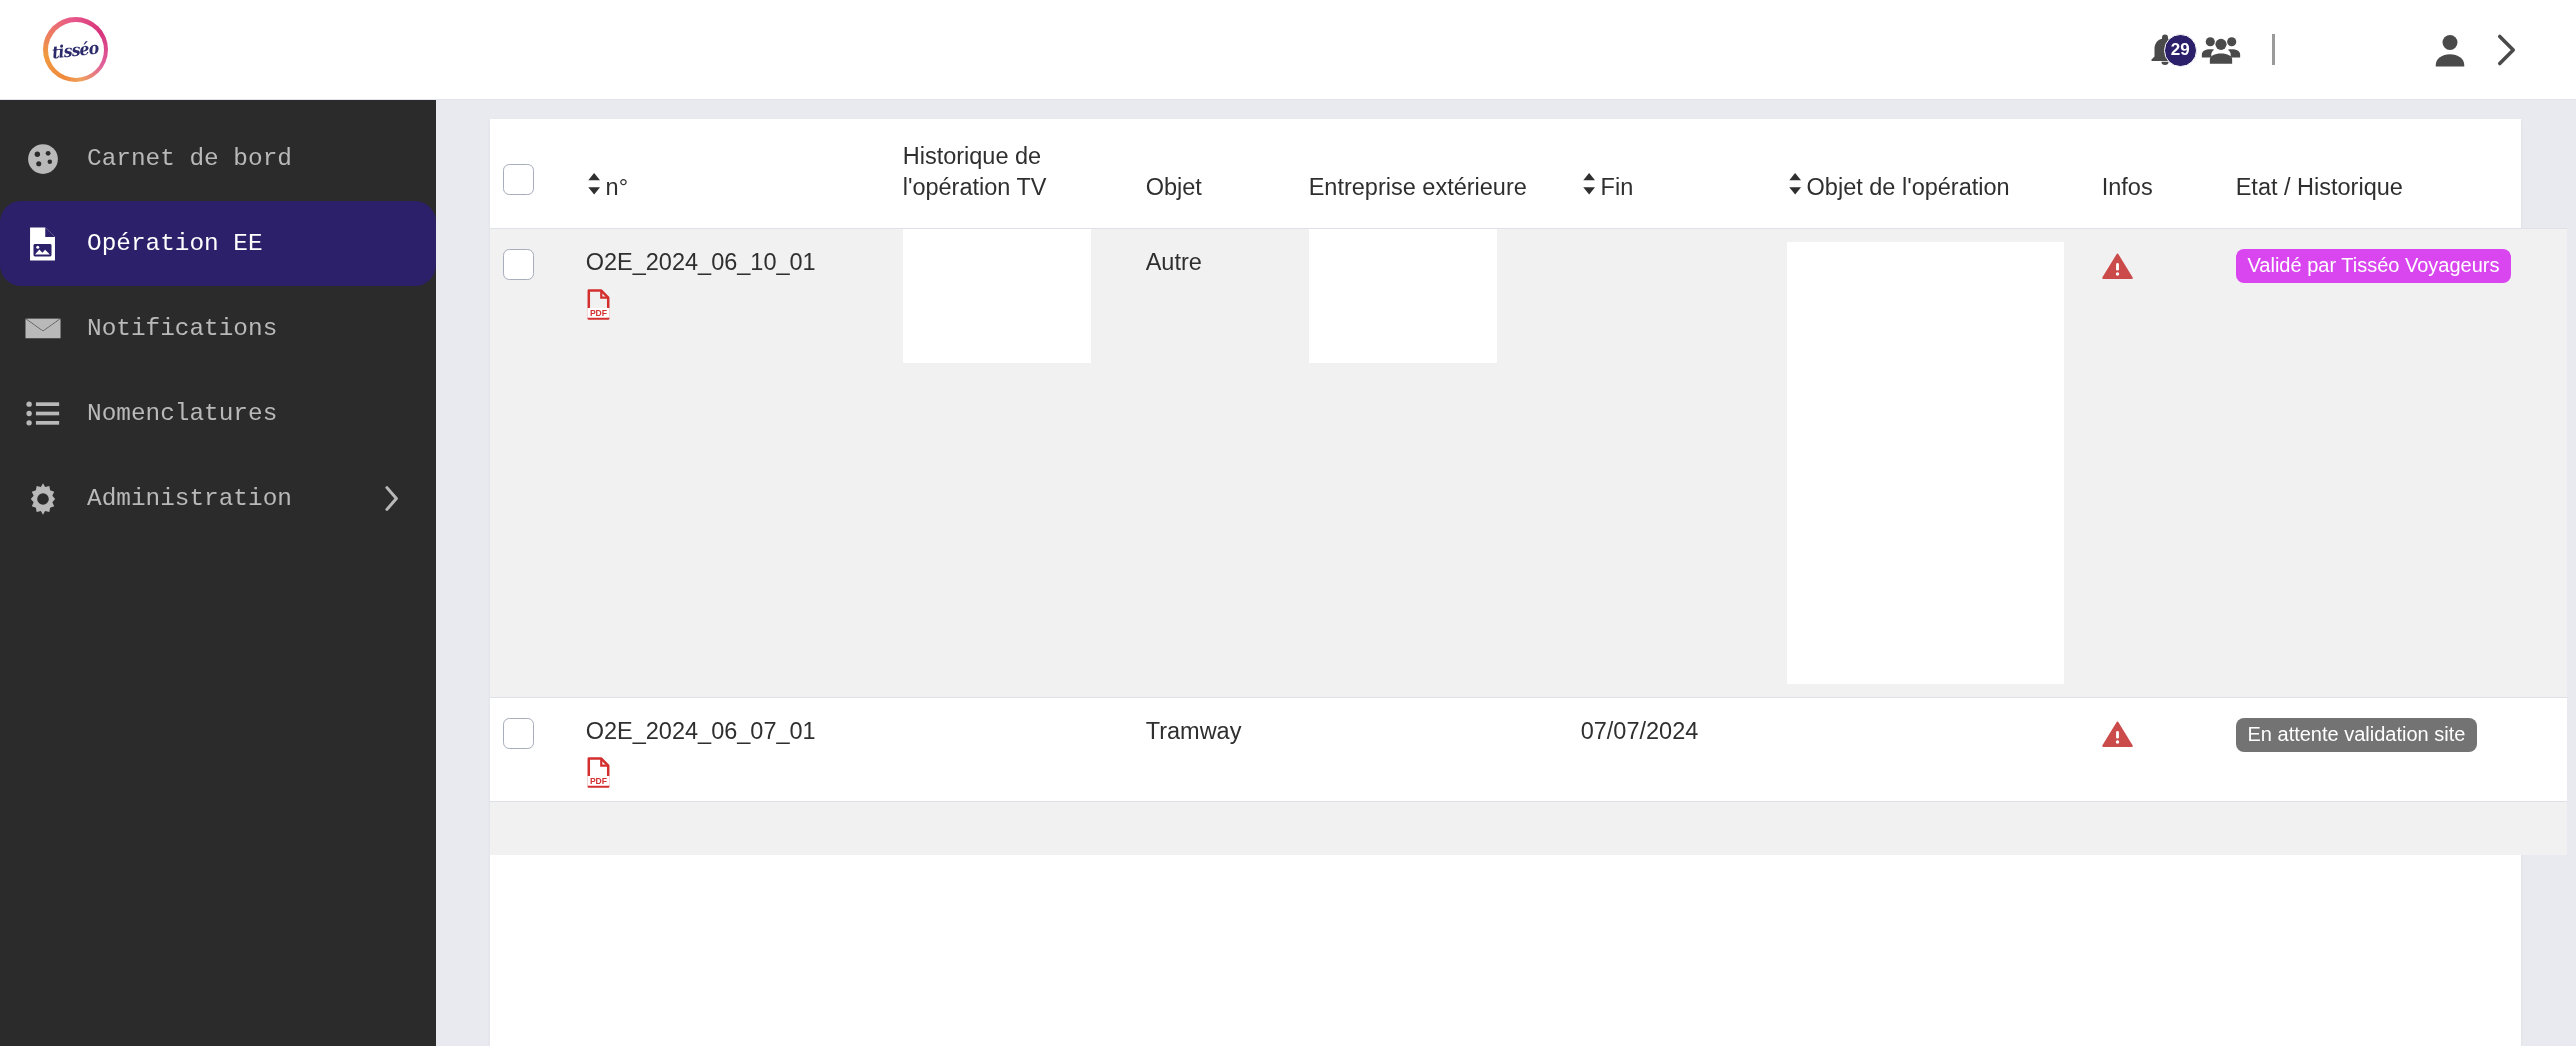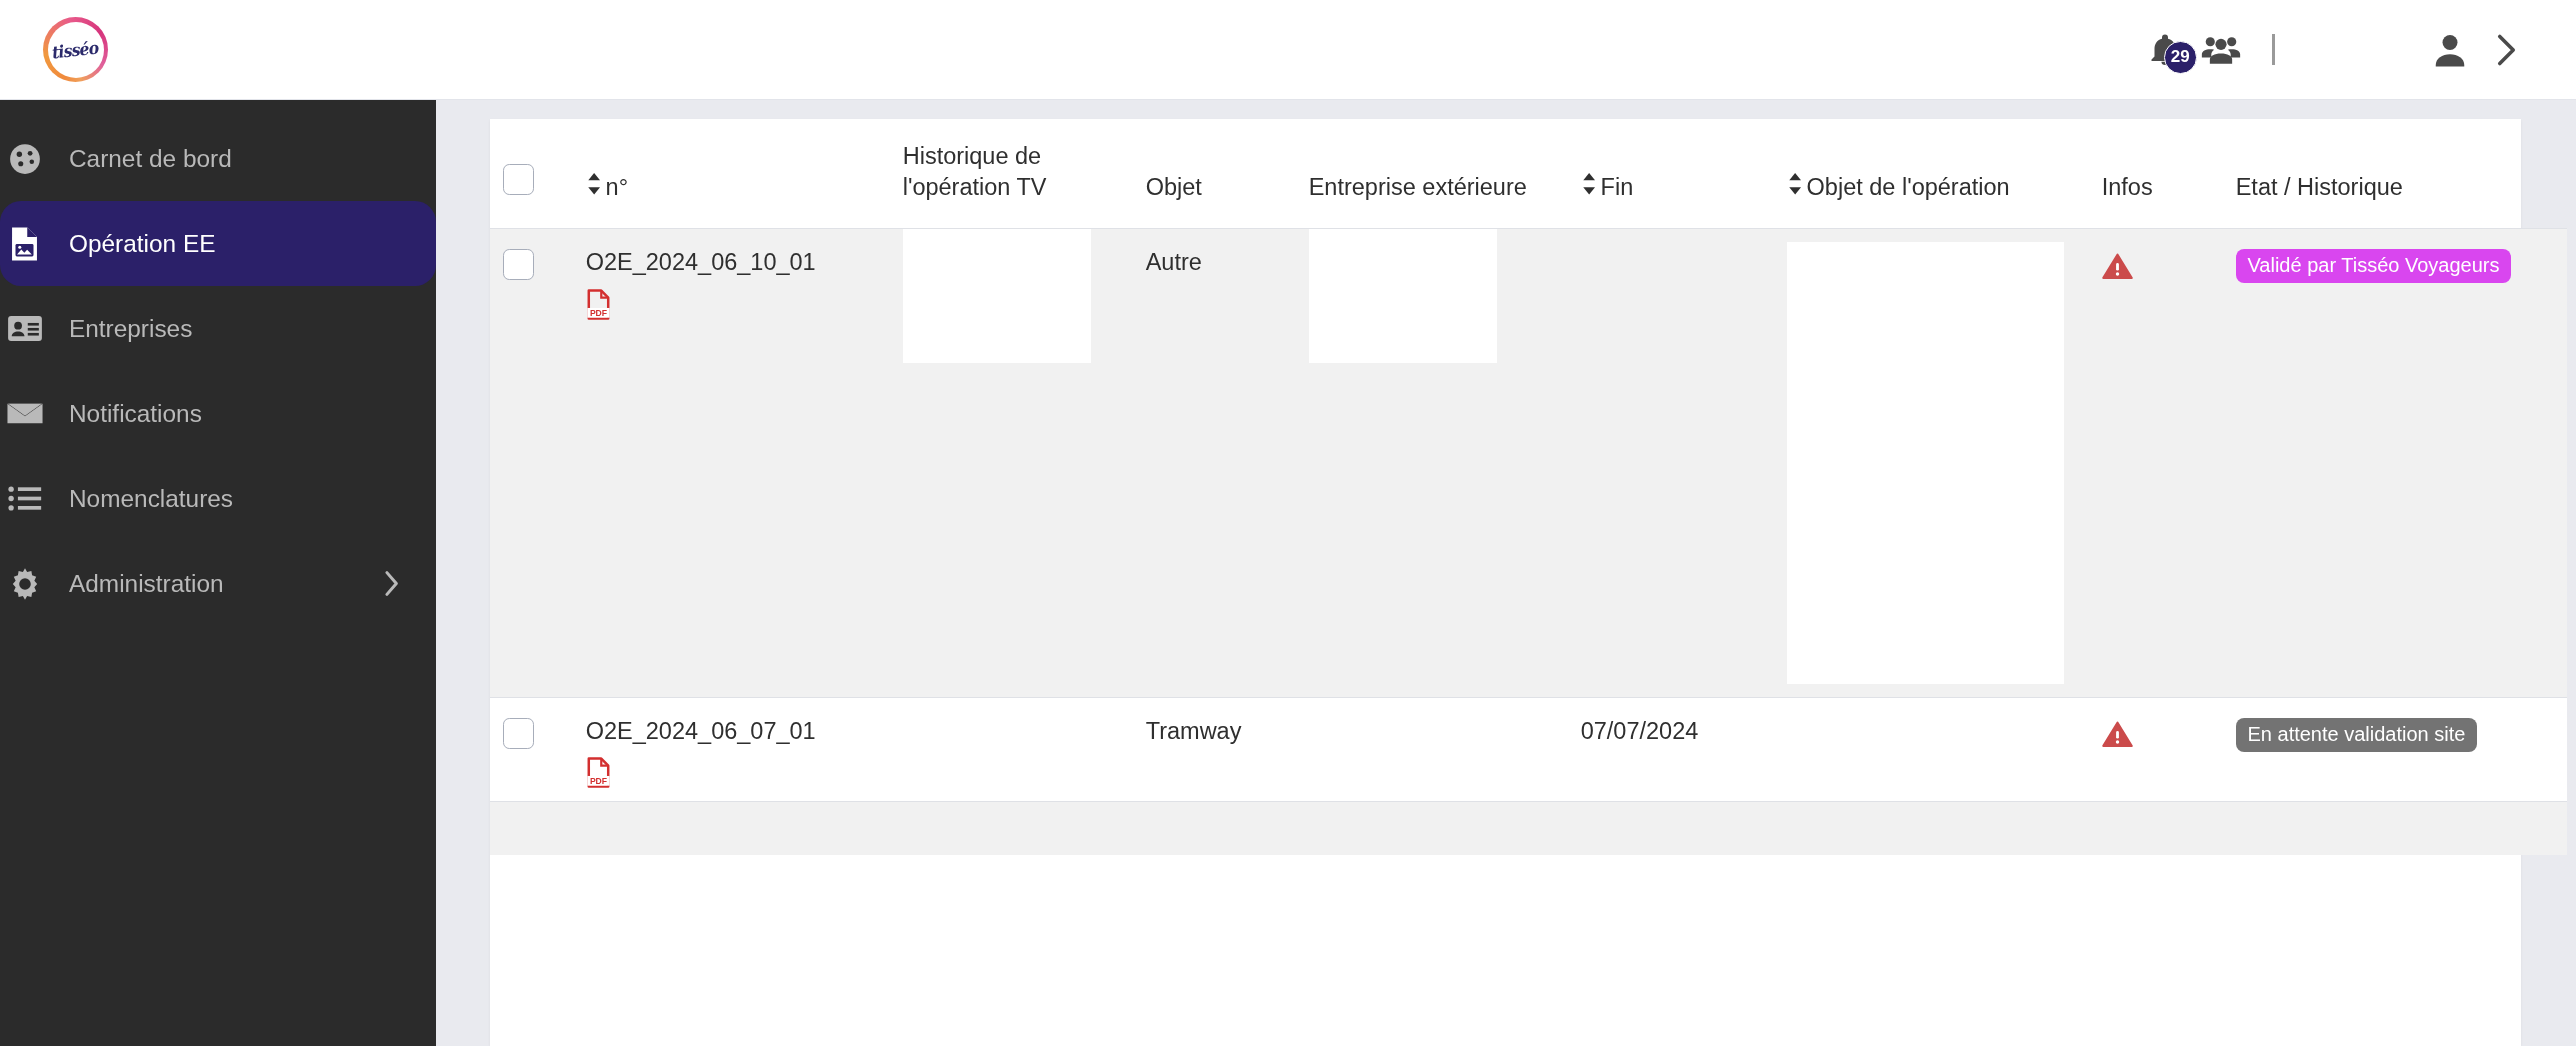--- a/index.html
+++ b/index.html
@@ -78,21 +78,21 @@
   .tb-icon {
     display: flex;
     align-items: center;
     justify-content: center;
     position: relative;
     width: 56px;
     height: 56px;
   }
   .badge {
     position: absolute;
-    top: 19px;
+    top: 12px;
     left: 27px;
     min-width: 33px;
     height: 33px;
     border-radius: 16.3px;
     background: #2b2069;
     color: #ffffff;
     font-size: 17px;
     font-weight: 700;
     display: flex;
     align-items: center;
@@ -115,25 +115,26 @@
     top: 100px; left: 0;
     width: 436px;
     height: 947px;
     background: #2b2b2b;
     padding-top: 16.3px;
   }
   .side-item {
     height: 85px;
     display: flex;
     align-items: center;
-    padding-left: 0;
+    padding-left: 18px;
     color: #b9b9b9;
     font-size: 24.4px;
     position: relative;
     cursor: pointer;
+    font-family: Liberation Mono, monospace;
   }
   .side-item.active {
     background: #2b2069;
     color: #ffffff;
     border-radius: 21px;
   }
   .side-ico {
     width: 49px;
     display: flex;
     align-items: center;
@@ -310,33 +311,20 @@
         <path fill="#ffffff" d="M2 1h11l7 7v17H2z"></path>
         <path fill="#2b2069" d="M13 1v7h7z"></path>
         <rect x="4.5" y="13" width="13" height="9" rx="1" fill="#2b2069"></rect>
         <path fill="#ffffff" d="M5.6 20.6l3.1-3.6 2.2 2.4 2-2.3 3.4 3.5z"></path>
         <circle cx="7.6" cy="15.4" r="1.1" fill="#ffffff"></circle>
       </svg>
     </span>
     <span class="side-label">Opération EE</span>
   </div>
 
-  <div class="side-item">
-    <span class="side-ico">
-      <svg width="36" height="29" viewBox="0 0 26 20">
-        <rect x="0.8" y="1" width="24.4" height="18" rx="2.2" fill="#b9b9b9"></rect>
-        <circle cx="8" cy="8" r="2.8" fill="#2b2b2b"></circle>
-        <path fill="#2b2b2b" d="M3.4 15.6c0-2.3 2.1-3.5 4.6-3.5s4.6 1.2 4.6 3.5z"></path>
-        <rect x="15" y="6" width="8" height="1.9" fill="#2b2b2b"></rect>
-        <rect x="15" y="9.6" width="8" height="1.9" fill="#2b2b2b"></rect>
-        <rect x="15" y="13.2" width="8" height="1.9" fill="#2b2b2b"></rect>
-      </svg>
-    </span>
-    <span class="side-label">Entreprises</span>
-  </div>
 
   <div class="side-item">
     <span class="side-ico">
       <svg width="38" height="27" viewBox="0 0 26 18">
         <path fill="#b9b9b9" d="M1 2.4h24v13.2H1z"></path>
         <path fill="#2b2b2b" d="M1 2.4h24L13 10.9z"></path>
         <path fill="#b9b9b9" d="M1 3.4l12 8.5 12-8.5v-1H1z" opacity="0"></path>
         <path fill="#b9b9b9" d="M1.5 2.4h23L13 10.6z"></path>
       </svg>
     </span>

